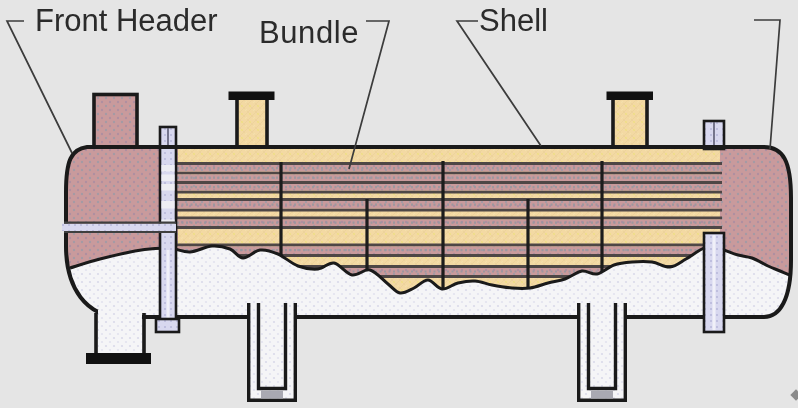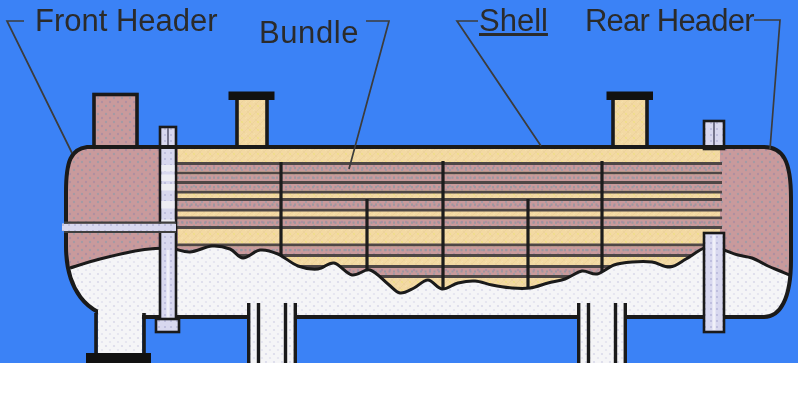--- a/index.html
+++ b/index.html
@@ -1,16 +1,16 @@
 <!DOCTYPE html>
 <html style="--outline: #1a1a1a; --header-pink: #c99a9c; --shell-yellow: #f3d9a3; --tubesheet-lavender: #d8d8ef; --shell-interior-white: #f5f5f7; --tube-line-dark: #4e4746; --label-text: #2b2b2b; --leader-line: #3c3c3c; --flange-black: #111111;"><head>
 <meta charset="utf-8">
 <style>
   html,body{margin:0;padding:0;background:#ffffff;}
-  #stage{position:relative;width:798px;height:363px;background:#3b82f6;overflow:hidden;
+  #stage{position:relative;width:798px;height:408px;background:#e5e5e5;overflow:hidden;
          font-family:"Liberation Sans", sans-serif;}
   .diagram-label{position:absolute;color:var(--label-text,#2b2b2b);
       font-size:31px;line-height:1;white-space:nowrap;letter-spacing:0px;}
   svg{position:absolute;left:0;top:0;}
 </style>
 </head>
 <body>
 
 <div id="stage">
 
@@ -162,16 +162,15 @@
     <path d="M366,21 L389,21 L349,169"></path>
     <path d="M478,21 L457,21 L541,146"></path>
     <path d="M754,20 L780,20 L770,149"></path>
   </g>
 
   <rect x="792" y="391" width="8" height="8" transform="rotate(45 796 395)" fill="#8a8a8a"></rect>
 </svg>
 
 <div class="diagram-label" style="left:35px;top:5px;">Front Header</div>
 <div class="diagram-label" style="left:259px;top:17px;letter-spacing:0.6px;">Bundle</div>
-<div class="diagram-label" style="left:479px;top:5px;text-decoration:underline;">Shell</div>
-<div class="diagram-label" style="left:585px;top:5px;letter-spacing:-0.8px;">Rear Header</div>
+<div class="diagram-label" style="left:479px;top:5px;">Shell</div>
 
 </div>
 
 </body></html>

